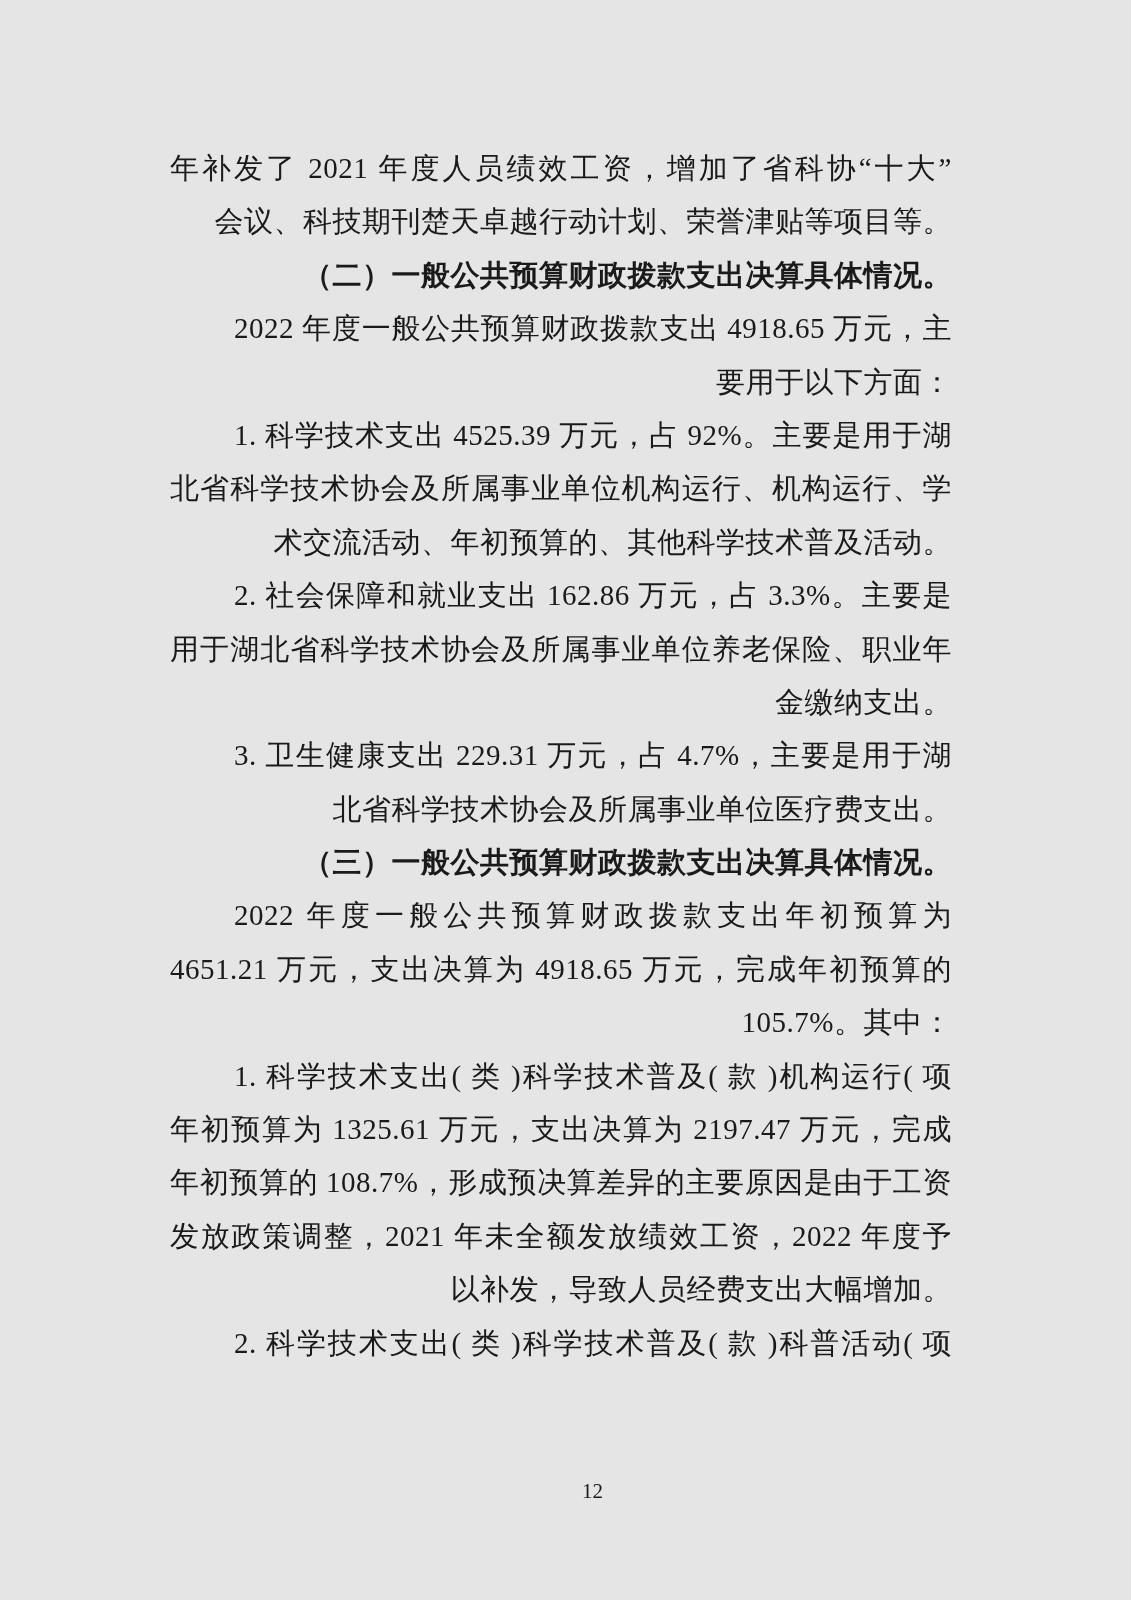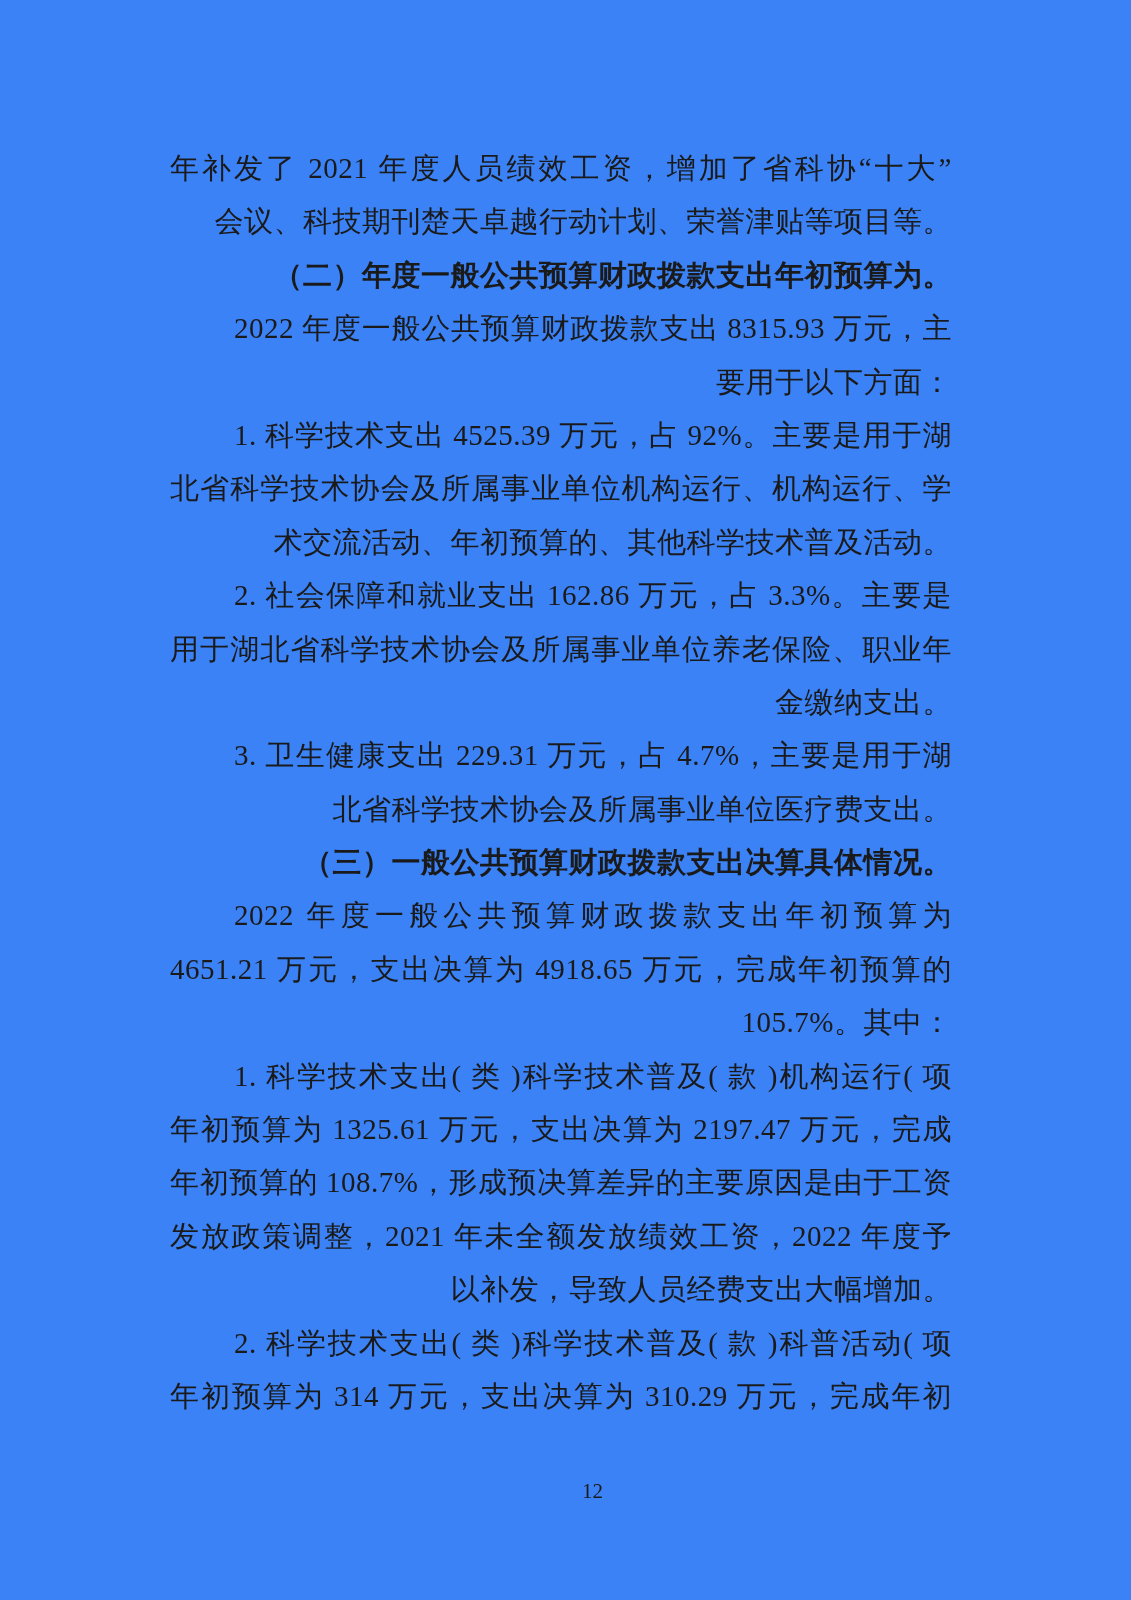--- a/index.html
+++ b/index.html
@@ -13,21 +13,21 @@
     position: relative;
     overflow: hidden;
     font-family: "Liberation Serif", "DejaVu Serif", serif;
     color: #1a1a1a;
   }
   .page {
     position: absolute;
     left: 0; top: 0;
     width: 1131px;
     height: 1600px;
-    background: #3b82f6;
+    background: #e5e5e5;
   }
   .doc-body {
     position: absolute;
     left: 170px;
     top: 142px;
     width: 782px;
   }
   .line {
     height: 53.4px;
     line-height: 53.4px;
@@ -60,37 +60,36 @@
     padding-left: 27px;
   }
 </style>
 </head>
 <body>
 
 <div class="page">
   <div class="doc-body">
       <div class="line justify">年补发了 2021 年度人员绩效工资，增加了省科协“十大”</div>
       <div class="line">会议、科技期刊楚天卓越行动计划、荣誉津贴等项目等。</div>
-      <div class="line bold indent">（二）年度一般公共预算财政拨款支出年初预算为。</div>
-      <div class="line indent justify">2022 年度一般公共预算财政拨款支出 8315.93 万元，主</div>
+      <div class="line bold indent">（二）一般公共预算财政拨款支出决算具体情况。</div>
+      <div class="line indent justify">2022 年度一般公共预算财政拨款支出 4918.65 万元，主</div>
       <div class="line">要用于以下方面：</div>
       <div class="line indent justify">1. 科学技术支出 4525.39 万元，占 92%。主要是用于湖</div>
       <div class="line justify">北省科学技术协会及所属事业单位机构运行、机构运行、学</div>
       <div class="line">术交流活动、年初预算的、其他科学技术普及活动。</div>
       <div class="line indent justify">2. 社会保障和就业支出 162.86 万元，占 3.3%。主要是</div>
       <div class="line justify">用于湖北省科学技术协会及所属事业单位养老保险、职业年</div>
       <div class="line">金缴纳支出。</div>
       <div class="line indent justify">3. 卫生健康支出 229.31 万元，占 4.7%，主要是用于湖</div>
       <div class="line">北省科学技术协会及所属事业单位医疗费支出。</div>
       <div class="line bold indent">（三）一般公共预算财政拨款支出决算具体情况。</div>
       <div class="line indent justify">2022 年度一般公共预算财政拨款支出年初预算为</div>
       <div class="line justify">4651.21 万元，支出决算为 4918.65 万元，完成年初预算的</div>
       <div class="line">105.7%。其中：</div>
       <div class="line indent justify">1. 科学技术支出( 类 )科学技术普及( 款 )机构运行( 项 )。</div>
       <div class="line justify">年初预算为 1325.61 万元，支出决算为 2197.47 万元，完成</div>
       <div class="line justify">年初预算的 108.7%，形成预决算差异的主要原因是由于工资</div>
       <div class="line justify">发放政策调整，2021 年未全额发放绩效工资，2022 年度予</div>
       <div class="line">以补发，导致人员经费支出大幅增加。</div>
       <div class="line indent justify">2. 科学技术支出( 类 )科学技术普及( 款 )科普活动( 项 )。</div>
-      <div class="line justify">年初预算为 314 万元，支出决算为 310.29 万元，完成年初</div>
     </div>
   <div class="page-number">12</div>
 </div>
 
 </body></html>

